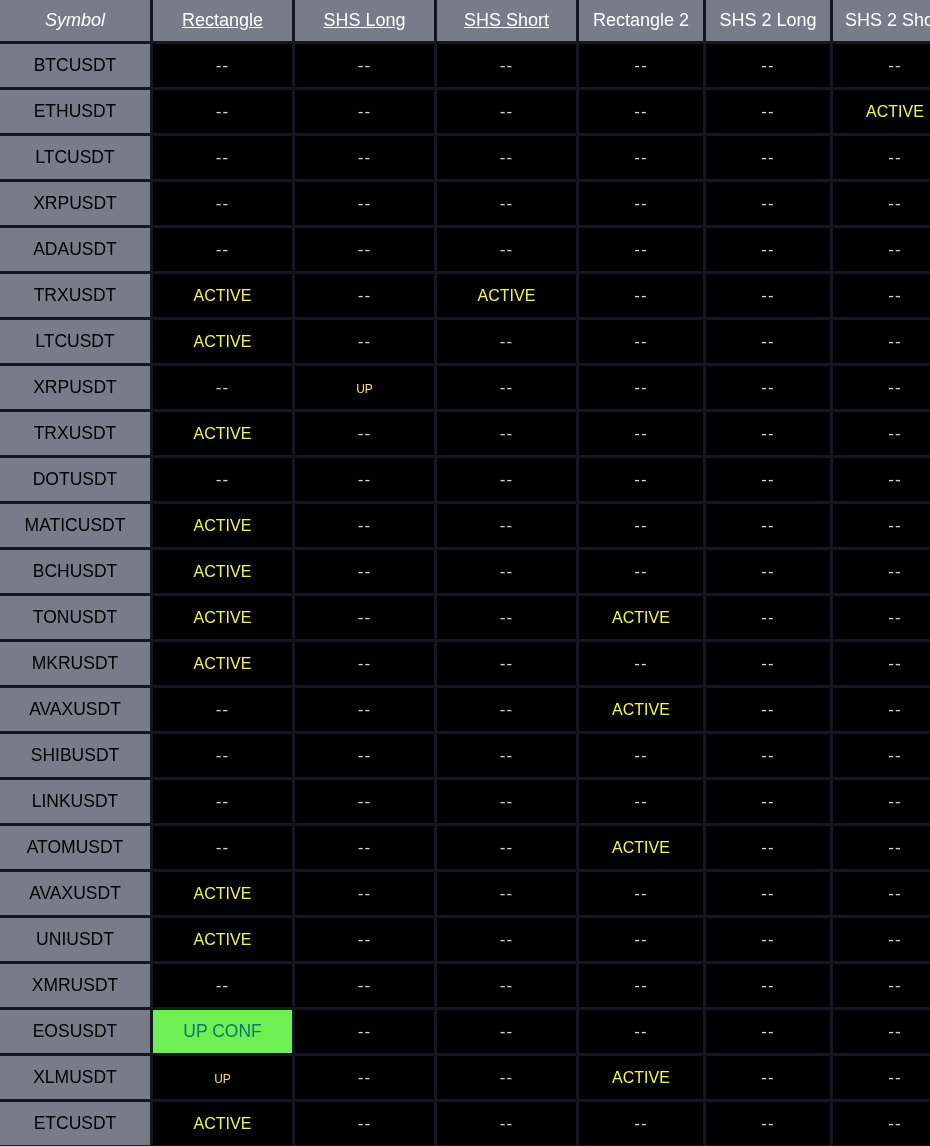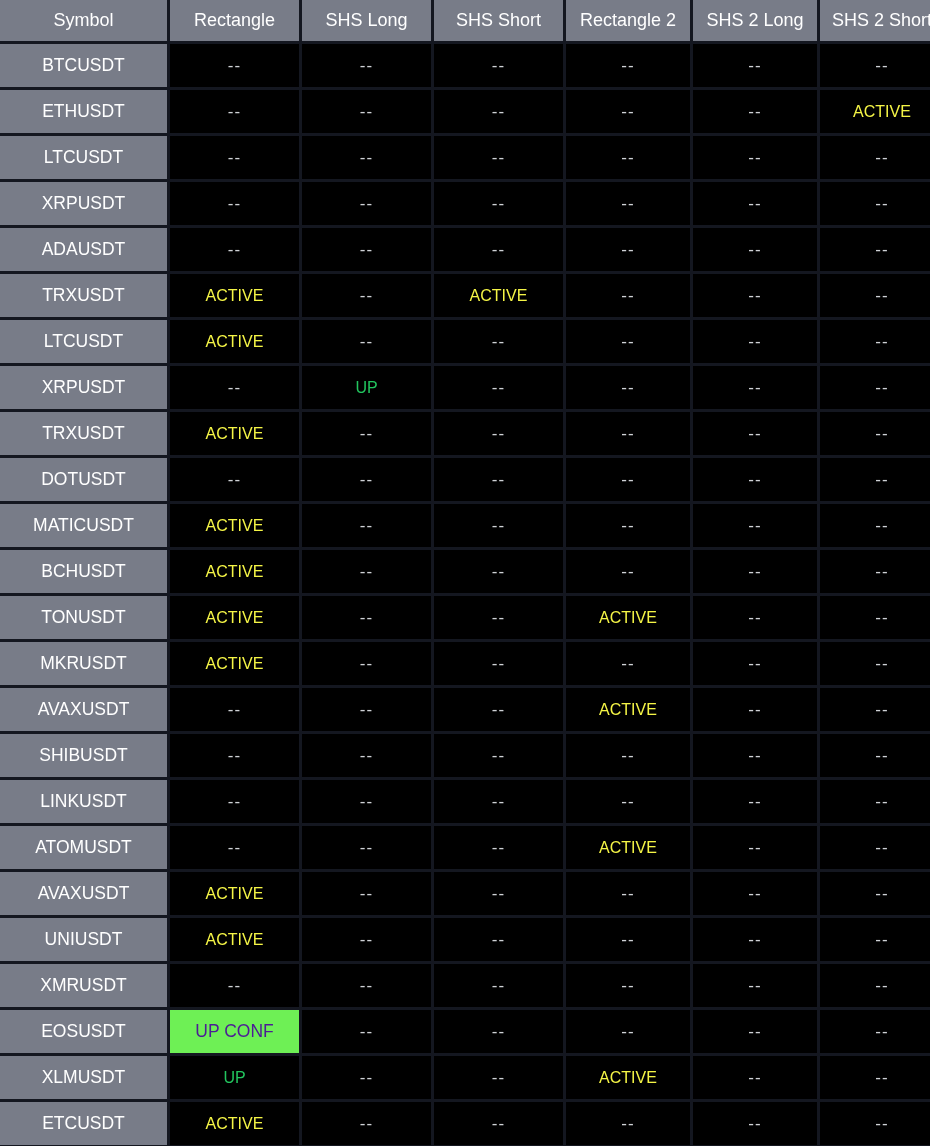--- a/index.html
+++ b/index.html
@@ -39,54 +39,54 @@
     white-space: nowrap;
     overflow: hidden;
   }
   
   table.pattern-table th {
     background: #787c88;
     color: #ffffff;
     height: 41px;
     font-size: 18px;
   }
-  th.col-symbol { width: 167px; }
-  th.col-data   { width: 129px; }
+  th.col-symbol { width: 150px; font-style: italic; }
+  th.col-data   { width: 139px; text-decoration: underline; }
   th.col-wide   { width: 124px; }
 
   
   td.symbol-cell {
     background: #787c88;
-    color: #ffffff;
+    color: #000000;
     text-align: left;
     padding-left: 9px;
     font-size: 17.5px;
   }
   
   td.value-cell {
     background: #000000;
   }
   .v-none {
     color: #cfd2d6;
     letter-spacing: 1px;
     font-size: 17px;
   }
   .v-active {
     color: #f5f546;
     font-size: 16px;
   }
   .v-up {
-    color: #22c55e;
-    font-size: 16px;
+    color: #fde047;
+    font-size: 12px;
   }
   td.value-cell.conf {
     background: #6ef055;
   }
   td.value-cell.conf .v-conf {
-    color: #4c1d95;
+    color: #0f766e;
     font-size: 17.5px;
   }
 </style>
 </head>
 <body>
 
 <div id="screen">
   <table class="pattern-table">
     <thead>
       <tr>

